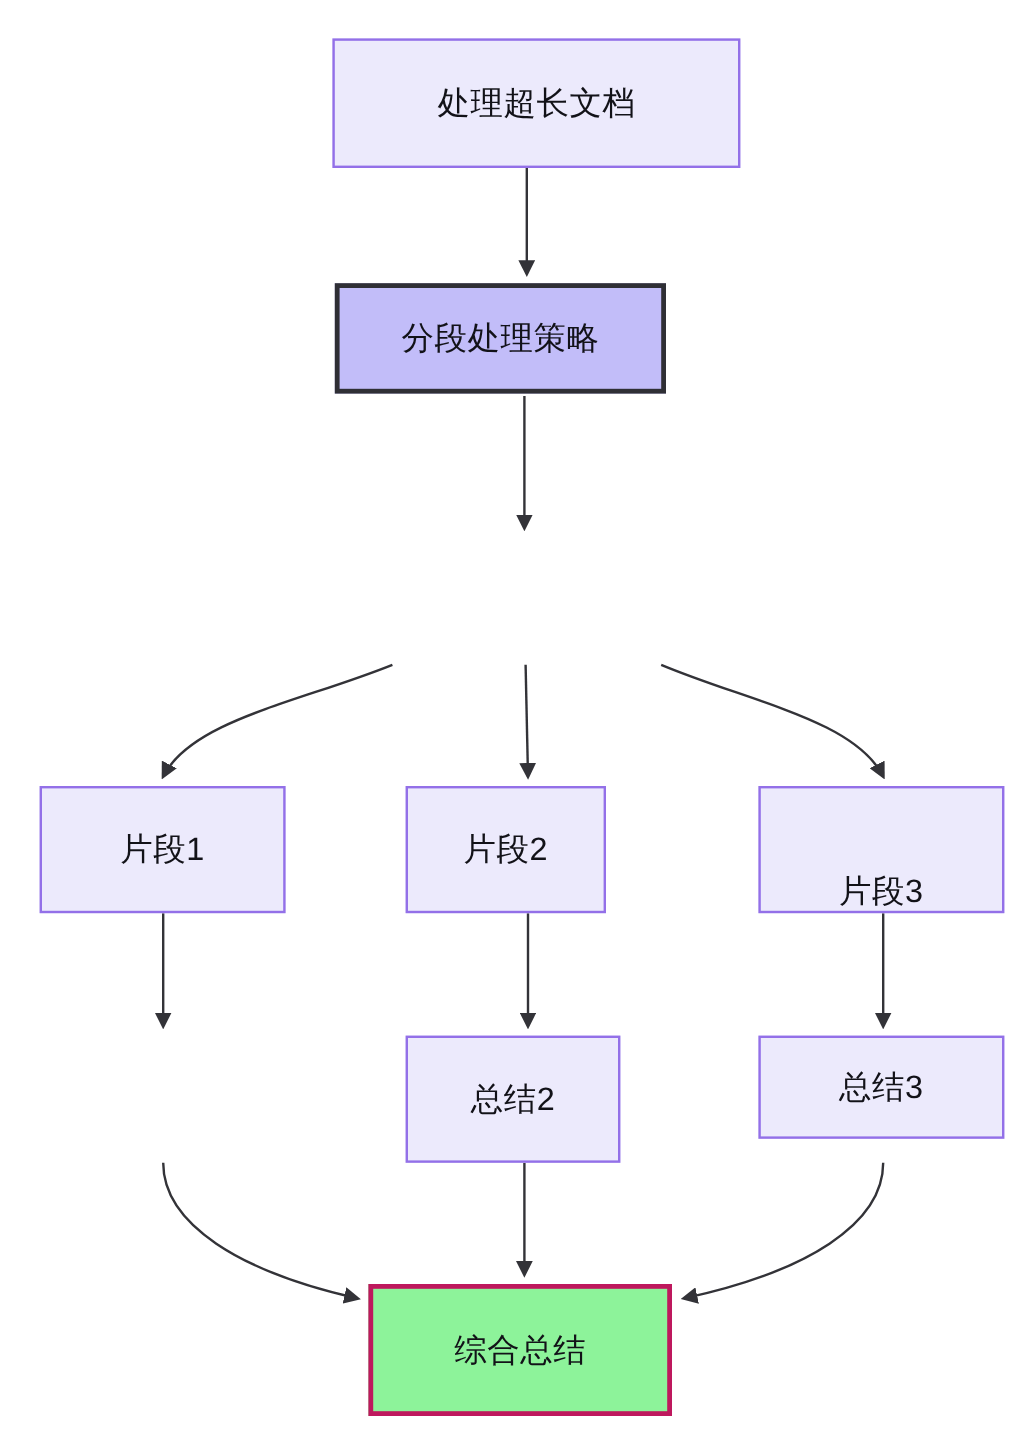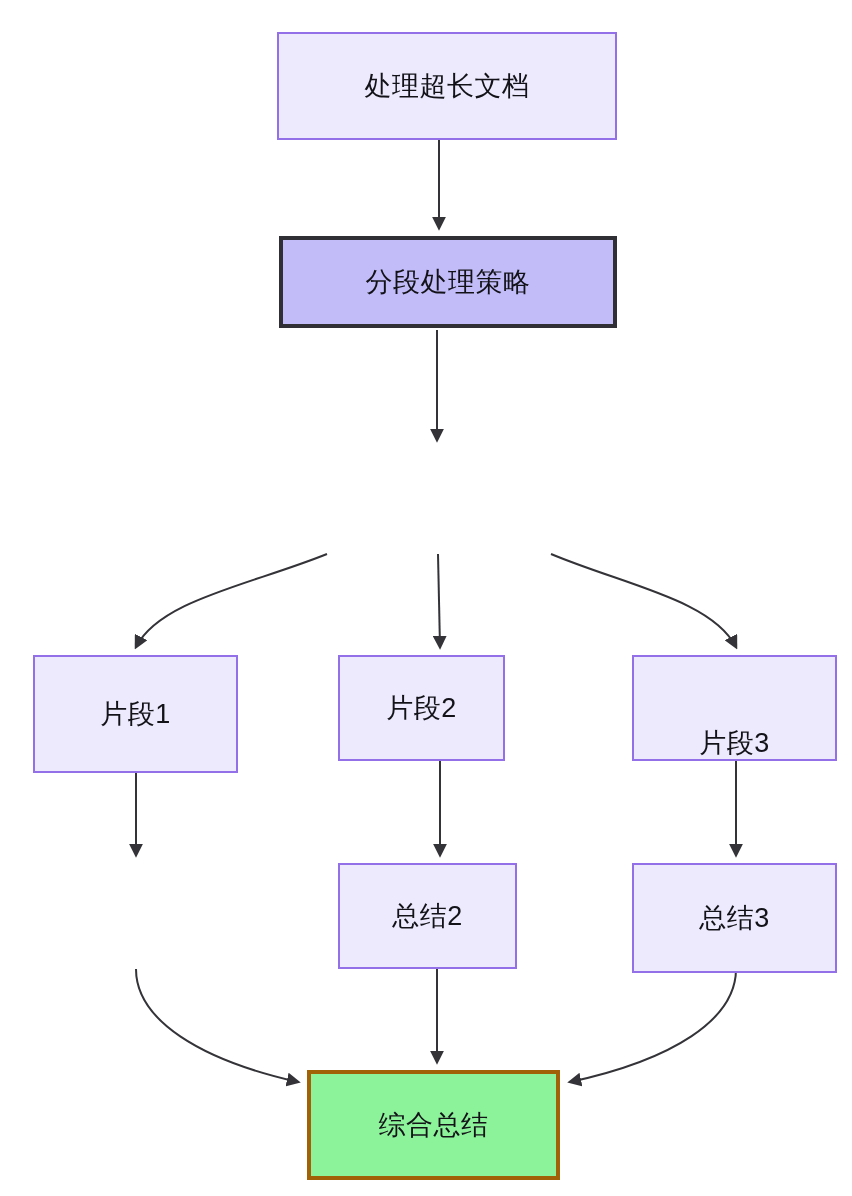--- a/index.html
+++ b/index.html
@@ -46,33 +46,33 @@
     border: 2px solid #9370E8;
     font-size: 27px;
   }
   .style-strong {
     background: #C2BDF9;
     border: 4px solid #2F2F35;
     font-size: 27px;
   }
   .style-success {
     background: #8DF39A;
-    border: 4px solid #a16207;
+    border: 4px solid #be185d;
     font-size: 27px;
   }
   
   #node-long-doc      { left: 277px; top: 32px;   width: 340px; height: 108px; }
-  #node-chunk-strategy{ left: 279px; top: 236px;  width: 338px; height: 92px;  }
+  #node-chunk-strategy{ left: 279px; top: 236px;  width: 276px; height: 92px;  }
   #node-source-doc    { left: 313px; top: 448px;  width: 246px; height: 106px; }
-  #node-segment-1     { left: 33px;  top: 655px;  width: 205px; height: 118px; }
+  #node-segment-1     { left: 33px;  top: 655px;  width: 205px; height: 106px; }
   #node-segment-2     { left: 338px; top: 655px;  width: 167px; height: 106px; }
   #node-segment-3     { left: 632px; top: 655px;  width: 205px; height: 106px; align-items: flex-end; }
   #node-summary-1     { left: 33px;  top: 863px;  width: 205px; height: 106px; }
   #node-summary-2     { left: 338px; top: 863px;  width: 179px; height: 106px; }
-  #node-summary-3     { left: 632px; top: 863px;  width: 205px; height: 110px; }
+  #node-summary-3     { left: 632px; top: 863px;  width: 205px; height: 86px; }
   #node-final-summary { left: 307px; top: 1070px; width: 253px; height: 110px; }
 </style>
 </head>
 <body>
 
 <div id="canvas">
 
   <svg id="edges" viewBox="0 0 852 1196" width="852" height="1196" xmlns="http://www.w3.org/2000/svg">
     <defs>
       <marker id="arrow" viewBox="0 0 10 10" refX="8" refY="5" markerWidth="7" markerHeight="7" orient="auto-start-reverse">

